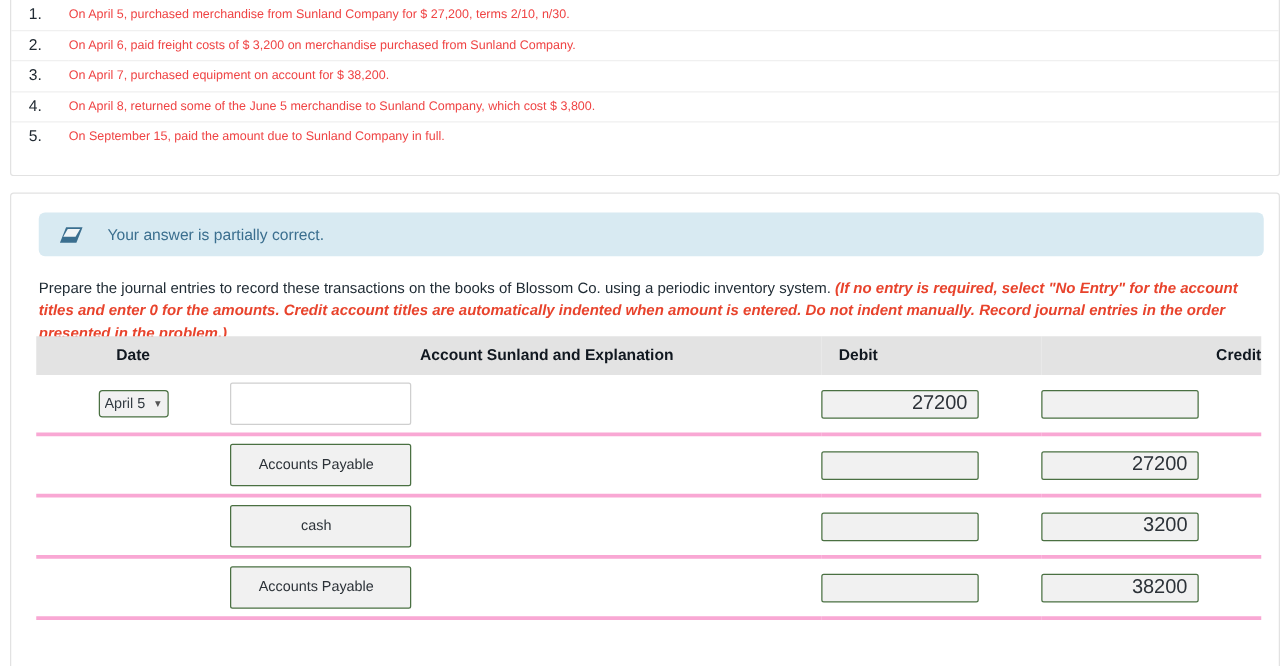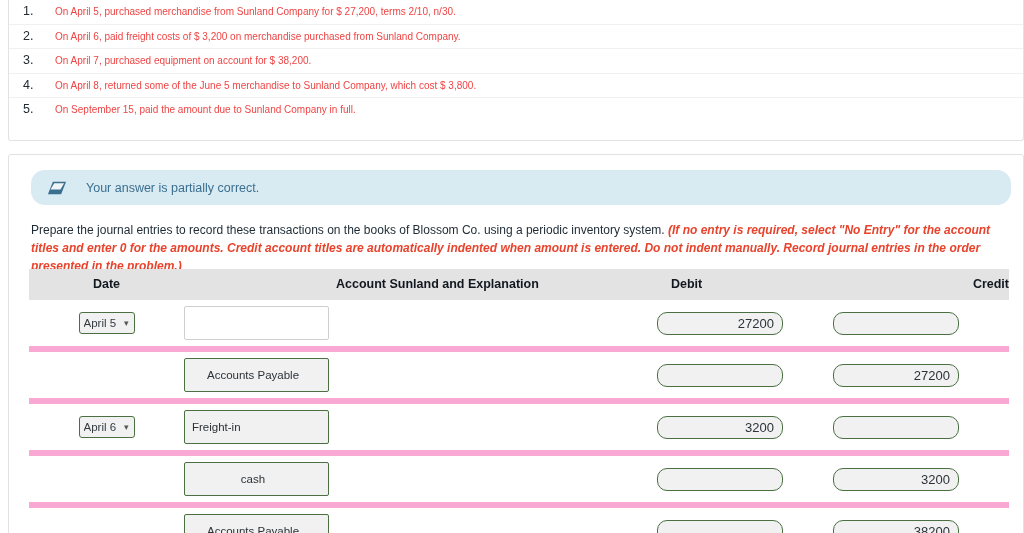--- a/index.html
+++ b/index.html
@@ -51,21 +51,21 @@
     height: 400px;
     background: #ffffff;
     border: 1px solid #e2e2e2;
     border-radius: 3px;
     overflow: hidden;
   }
 
   .status-banner {
     margin: 15px 12px 0 22px;
     background: #d8eaf2;
-    border-radius: 14px;
+    border-radius: 5px;
     height: 35px;
     display: flex;
     align-items: center;
     padding-left: 16px;
   }
   .eraser-icon { width: 20px; height: 14px; display: block; flex: 0 0 auto; }
   .status-text {
     margin-left: 19px;
     font-size: 12.5px;
     color: #3b6f8f;
@@ -98,21 +98,21 @@
     font-weight: bold;
     color: #111820;
     padding: 8px 0 9px 0;
     text-align: center;
   }
   .col-date  { width: 155px; }
   .col-acct  { width: 473px; }
   .col-debit { width: 176px; }
   .col-credit{ width: 176px; }
 
-  .journal tbody tr { border-bottom: 6px solid #f9a8d4; }
+  .journal tbody tr { border-bottom: 3px solid #f9a8d4; }
   .journal tbody td { padding: 6px 0; vertical-align: middle; }
 
   .cell-date   { text-align: center; }
   .cell-acct   { padding-left: 0; }
   .cell-amount { text-align: center; }
 
   
   select.date-select {
     width: 56px;
     height: 22px;
@@ -152,25 +152,25 @@
   input.acct-input.blank {
     background: #ffffff;
     border: 1px solid #cfcfcf;
   }
   input.acct-input.indent { text-align: center; padding-left: 0; }
 
   input.amt-input {
     width: 126px;
     height: 23px;
     font-family: "Liberation Sans", sans-serif;
-    font-size: 13px;
+    font-size: 16px;
     color: #2c3238;
     background: #f1f1f1;
     border: 1px solid #4a7042;
-    border-radius: 10px;
+    border-radius: 2px;
     padding: 0 8px;
     text-align: right;
   }
 
   .amt-slot-debit  { text-align: left;  padding-left: 13px; }
   .amt-slot-credit { text-align: left;  padding-left: 15px; }
   .acct-slot { padding-left: 152px; }
   .date-slot { padding-left: 81px; }
 </style>
 </head>
@@ -241,26 +241,20 @@
           <td class="cell-amount amt-slot-debit"><input class="amt-input" type="text" value="27200" style=""></td>
           <td class="cell-amount amt-slot-credit"><input class="amt-input" type="text" value="" style=""></td>
         </tr>
         <tr>
           <td class="cell-date date-slot"></td>
           <td class="cell-acct acct-slot"><input class="acct-input indent" type="text" value="Accounts Payable" style=""></td>
           <td class="cell-amount amt-slot-debit"><input class="amt-input" type="text" value="" style=""></td>
           <td class="cell-amount amt-slot-credit"><input class="amt-input" type="text" value="27200" style=""></td>
         </tr>
         <tr>
-          <td class="cell-date date-slot"><span class="date-wrap"><select class="date-select"><option>April 5</option><option selected="">April 6</option><option>April 7</option><option>April 8</option><option>April 15</option></select><span class="spin">▾</span></span></td>
-          <td class="cell-acct acct-slot"><input class="acct-input" type="text" value="Freight-in" style=""></td>
-          <td class="cell-amount amt-slot-debit"><input class="amt-input" type="text" value="3200" style=""></td>
-          <td class="cell-amount amt-slot-credit"><input class="amt-input" type="text" value="" style=""></td>
-        </tr>
-        <tr>
           <td class="cell-date date-slot"></td>
           <td class="cell-acct acct-slot"><input class="acct-input indent" type="text" value="cash" style=""></td>
           <td class="cell-amount amt-slot-debit"><input class="amt-input" type="text" value="" style=""></td>
           <td class="cell-amount amt-slot-credit"><input class="amt-input" type="text" value="3200" style=""></td>
         </tr>
         <tr>
           <td class="cell-date date-slot"></td>
           <td class="cell-acct acct-slot"><input class="acct-input indent" type="text" value="Accounts Payable" style=""></td>
           <td class="cell-amount amt-slot-debit"><input class="amt-input" type="text" value="" style=""></td>
           <td class="cell-amount amt-slot-credit"><input class="amt-input" type="text" value="38200" style=""></td>

